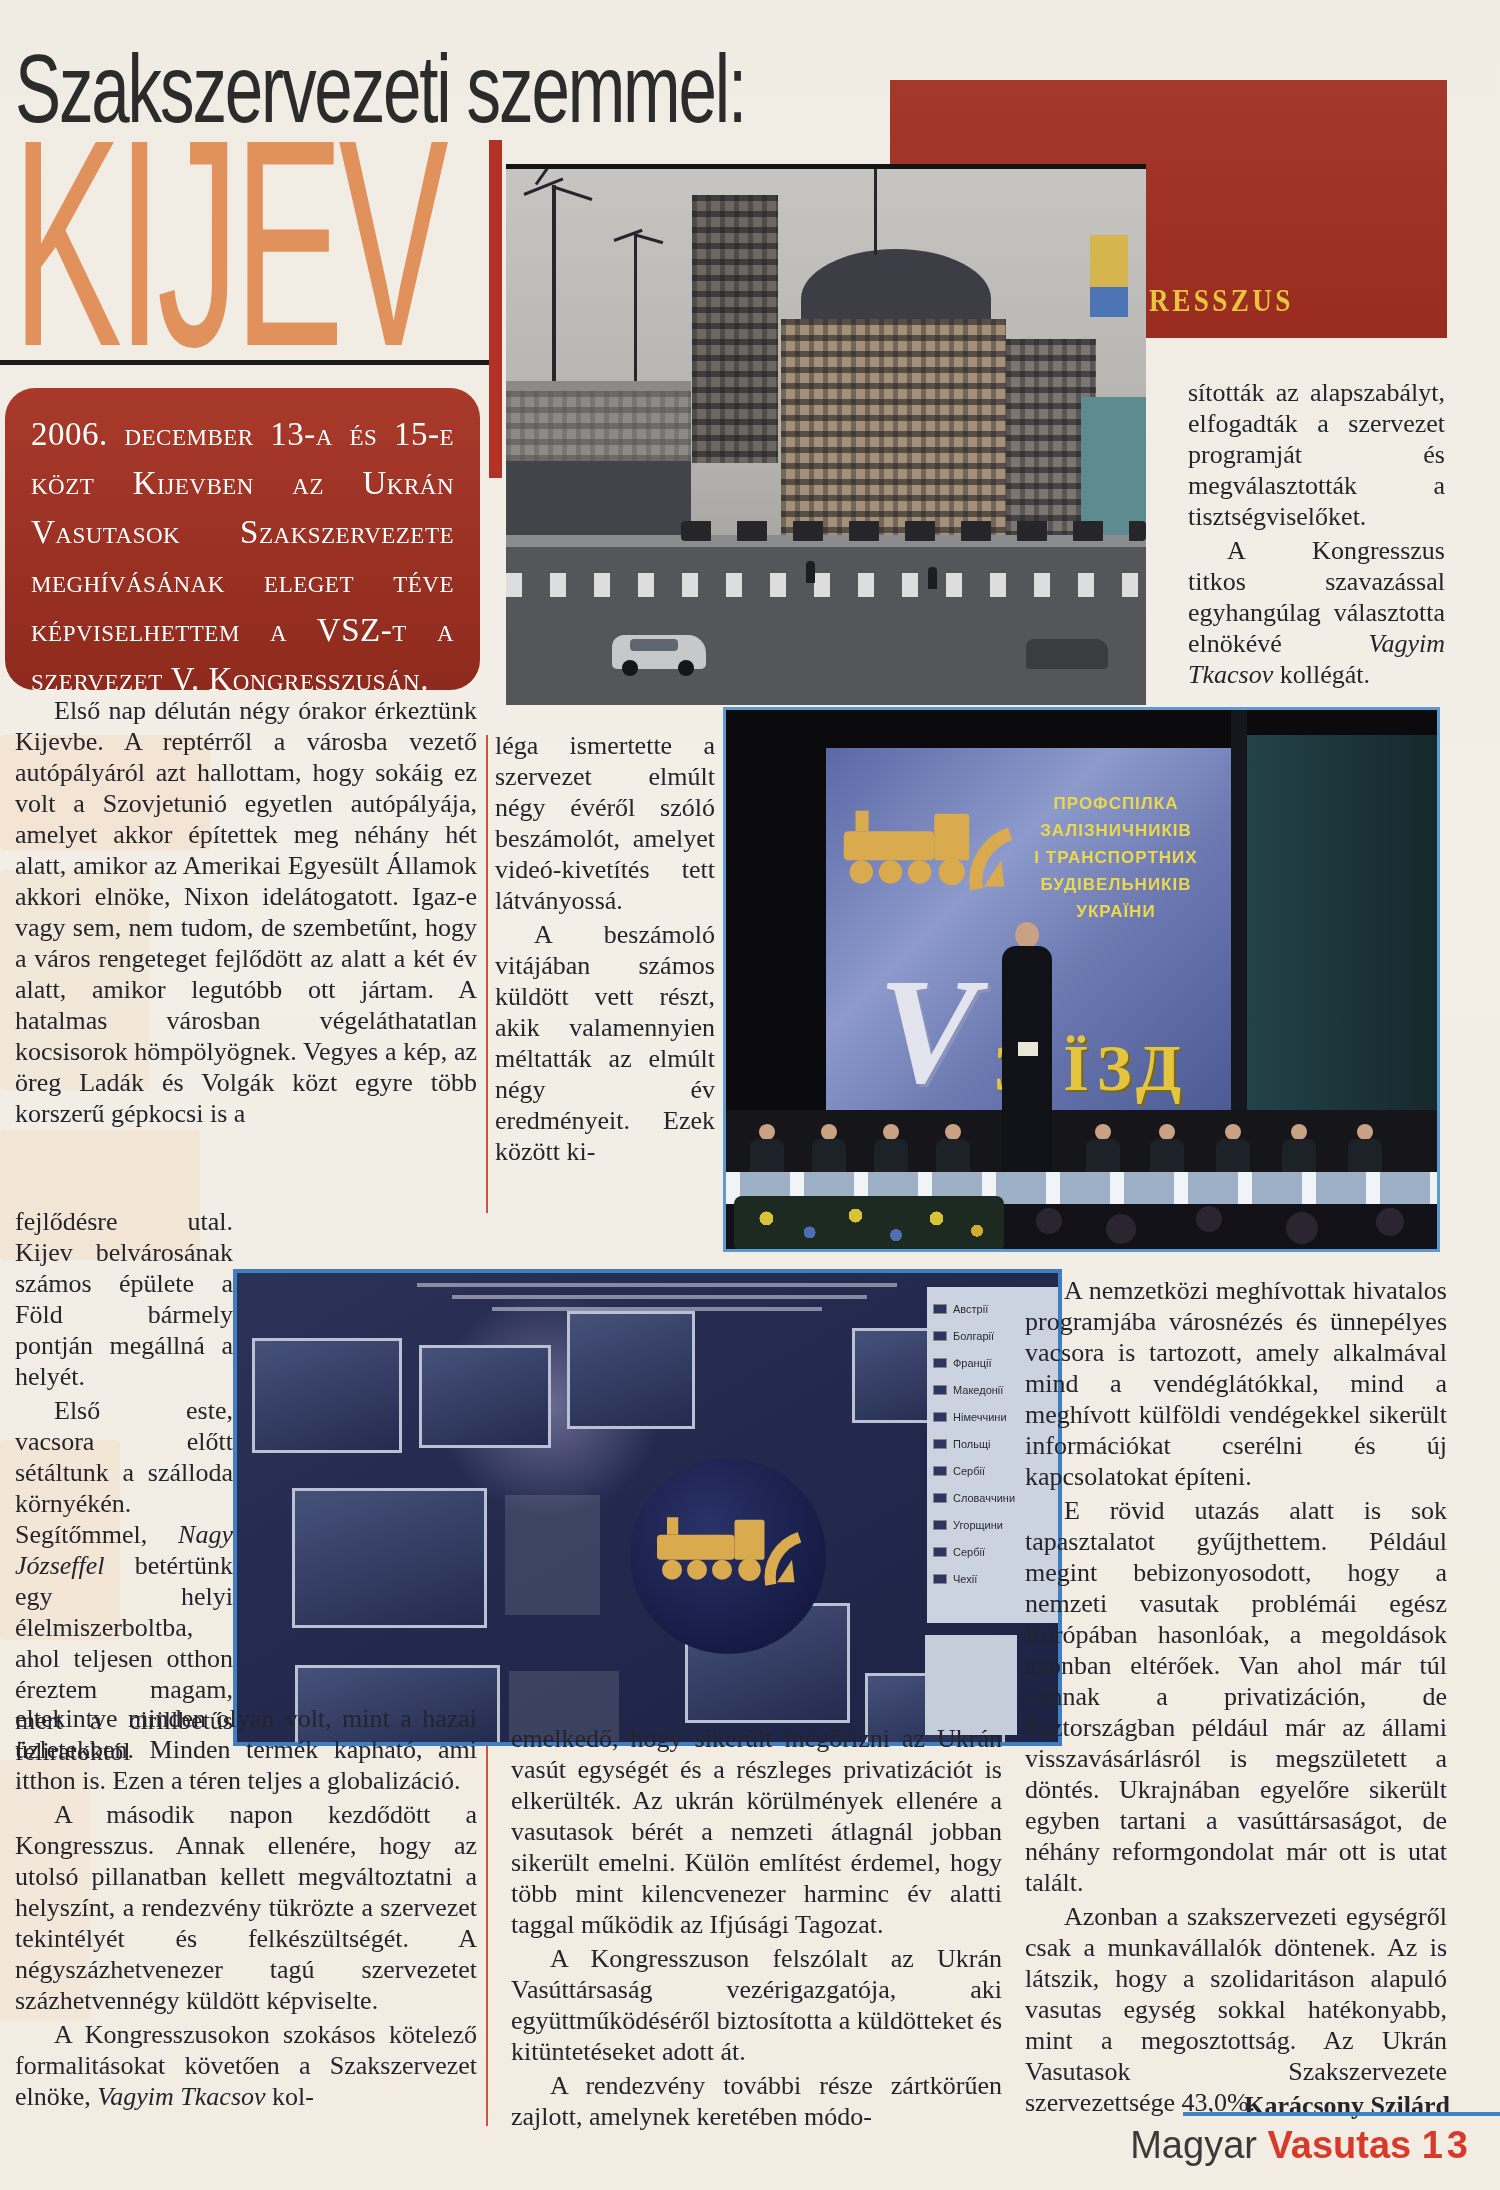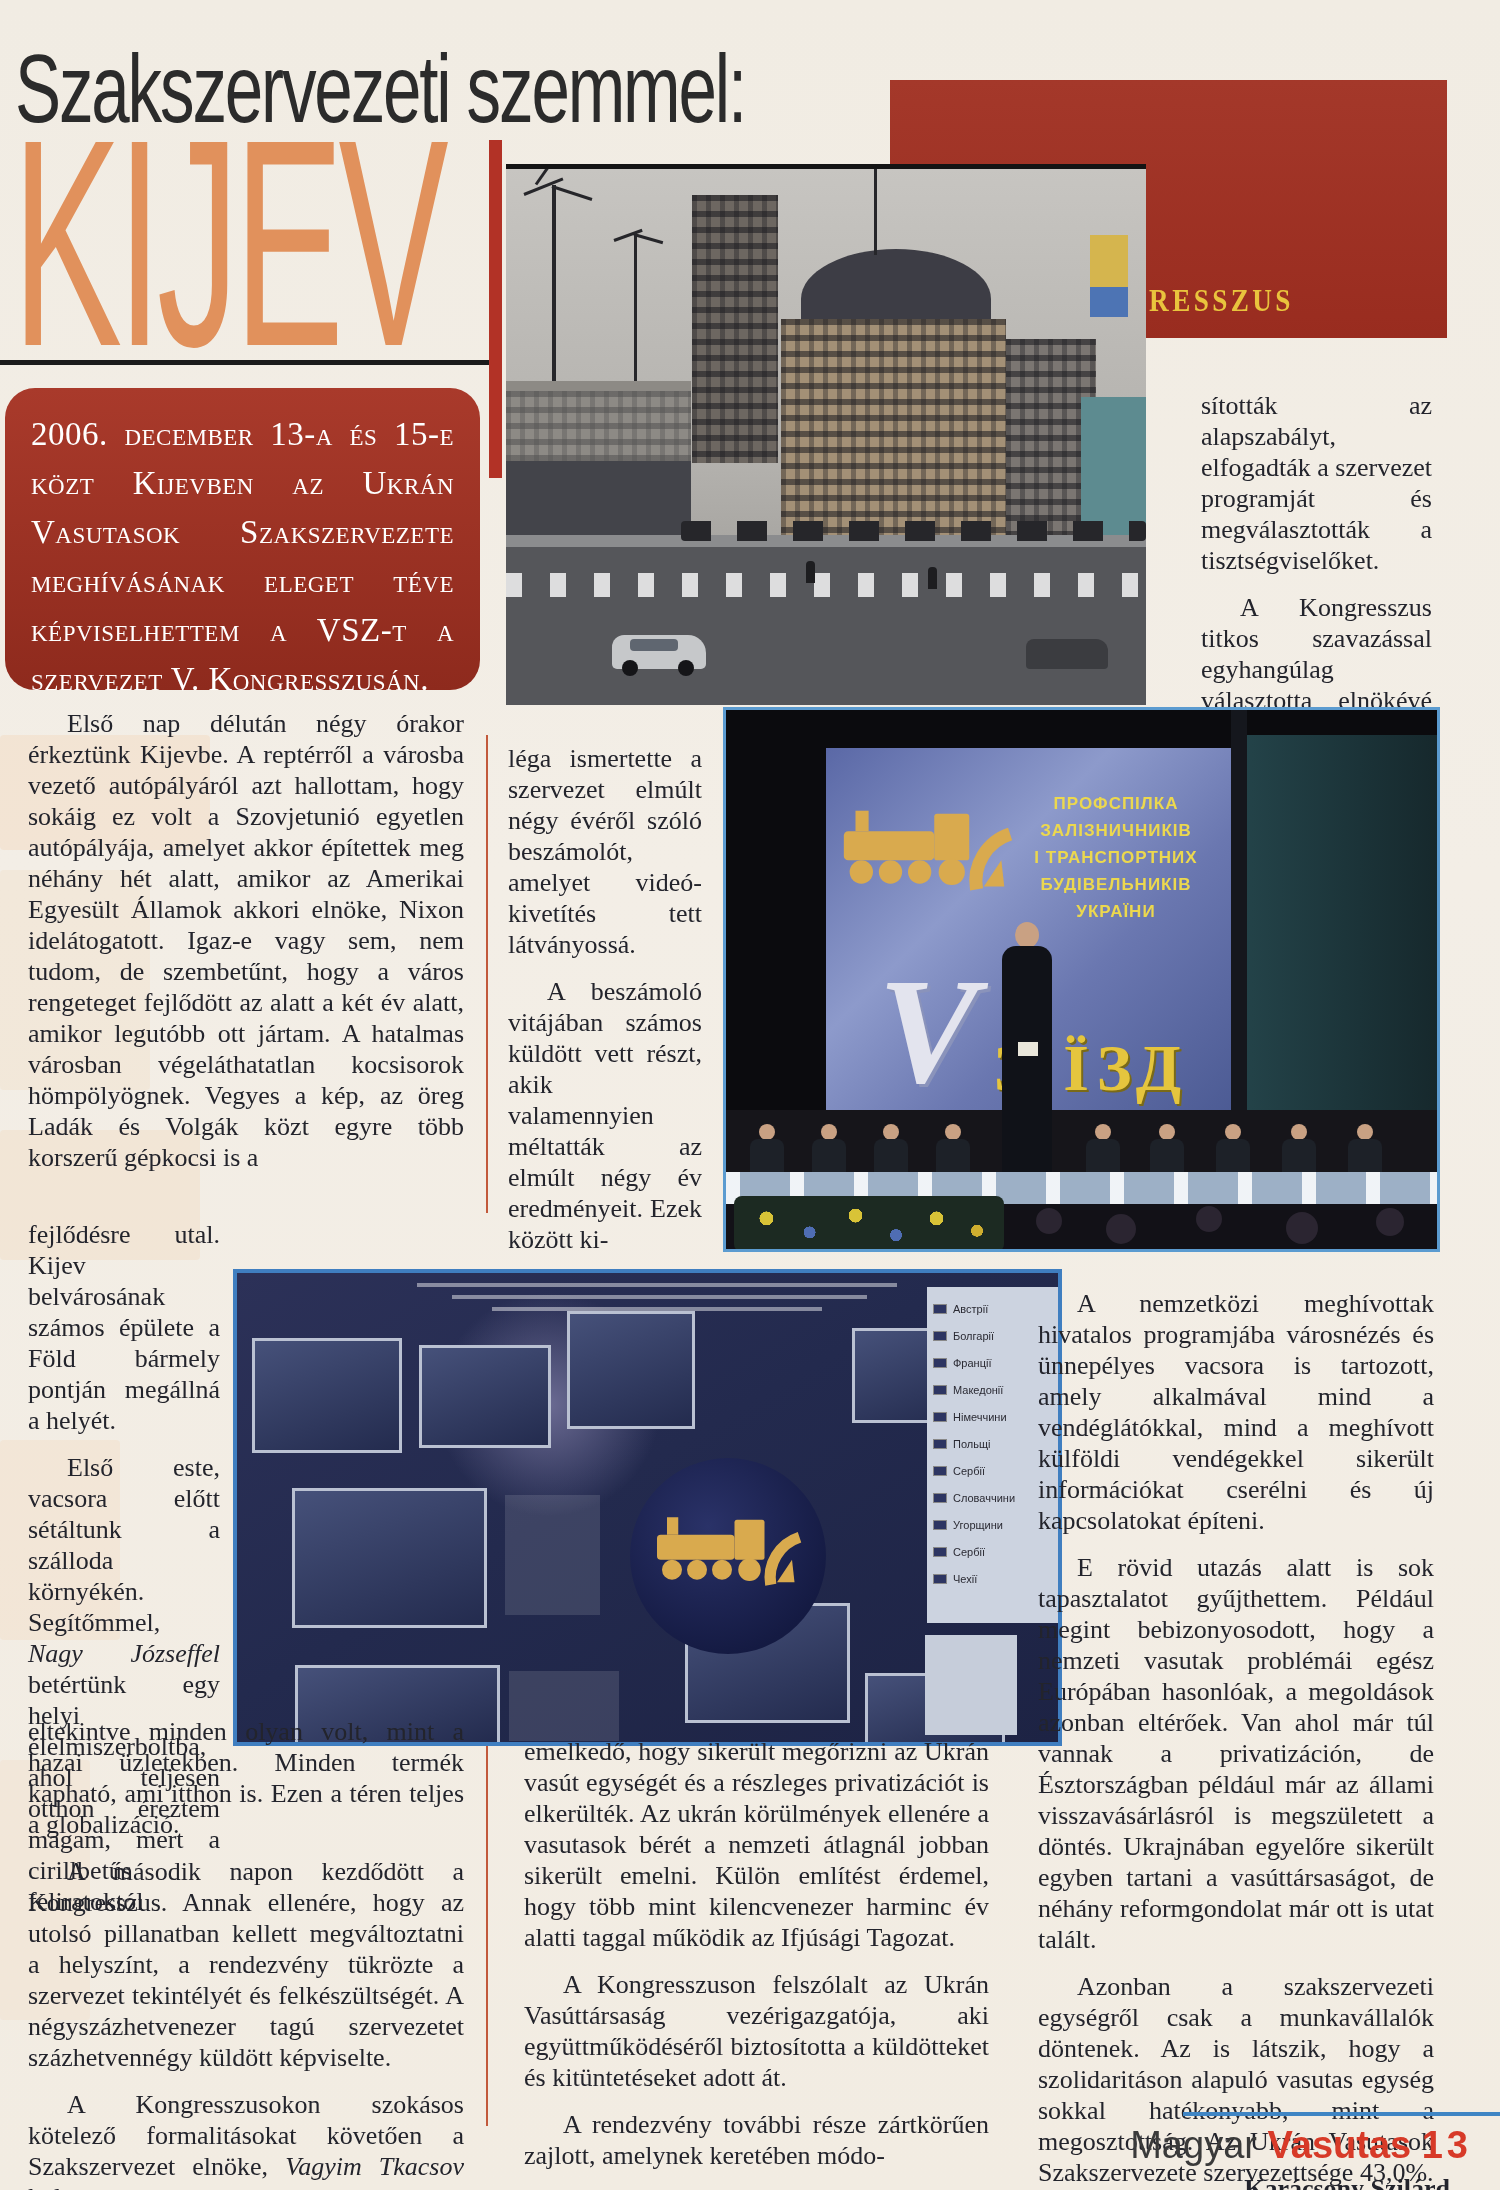--- a/index.html
+++ b/index.html
@@ -29,21 +29,21 @@
           transform:scaleX(.85);}
 
   
   .lead-box{position:absolute;left:5px;top:388px;width:475px;height:302px;border-radius:30px;
           background:linear-gradient(180deg,#a93a2b,#8e2a1d);padding:22px 26px 0 26px;}
   .lead-box p{margin:0;color:#fff;font-variant:small-caps;font-size:33px;line-height:49px;
           text-align:justify;letter-spacing:.5px;}
 
   
   .col{position:absolute;font-size:26px;line-height:31px;text-align:justify;color:#23242c;}
-  .col p{margin:16px;}
+  .col p{margin:3px;}
   .col p.ind{text-indent:1.5em;}
   .sep{position:absolute;width:2px;background:#c2593b;}
   .byline-row{text-align:right;font-weight:700;margin-top:-31px;}
 
   
   .photo{position:absolute;overflow:hidden;}
   .thumb{position:absolute;background:linear-gradient(160deg,#46517a,#232b4e);
          border:3px solid #bac1d2;}
   .tstrip{position:absolute;background:rgba(255,255,255,.45);height:4px;}
 

